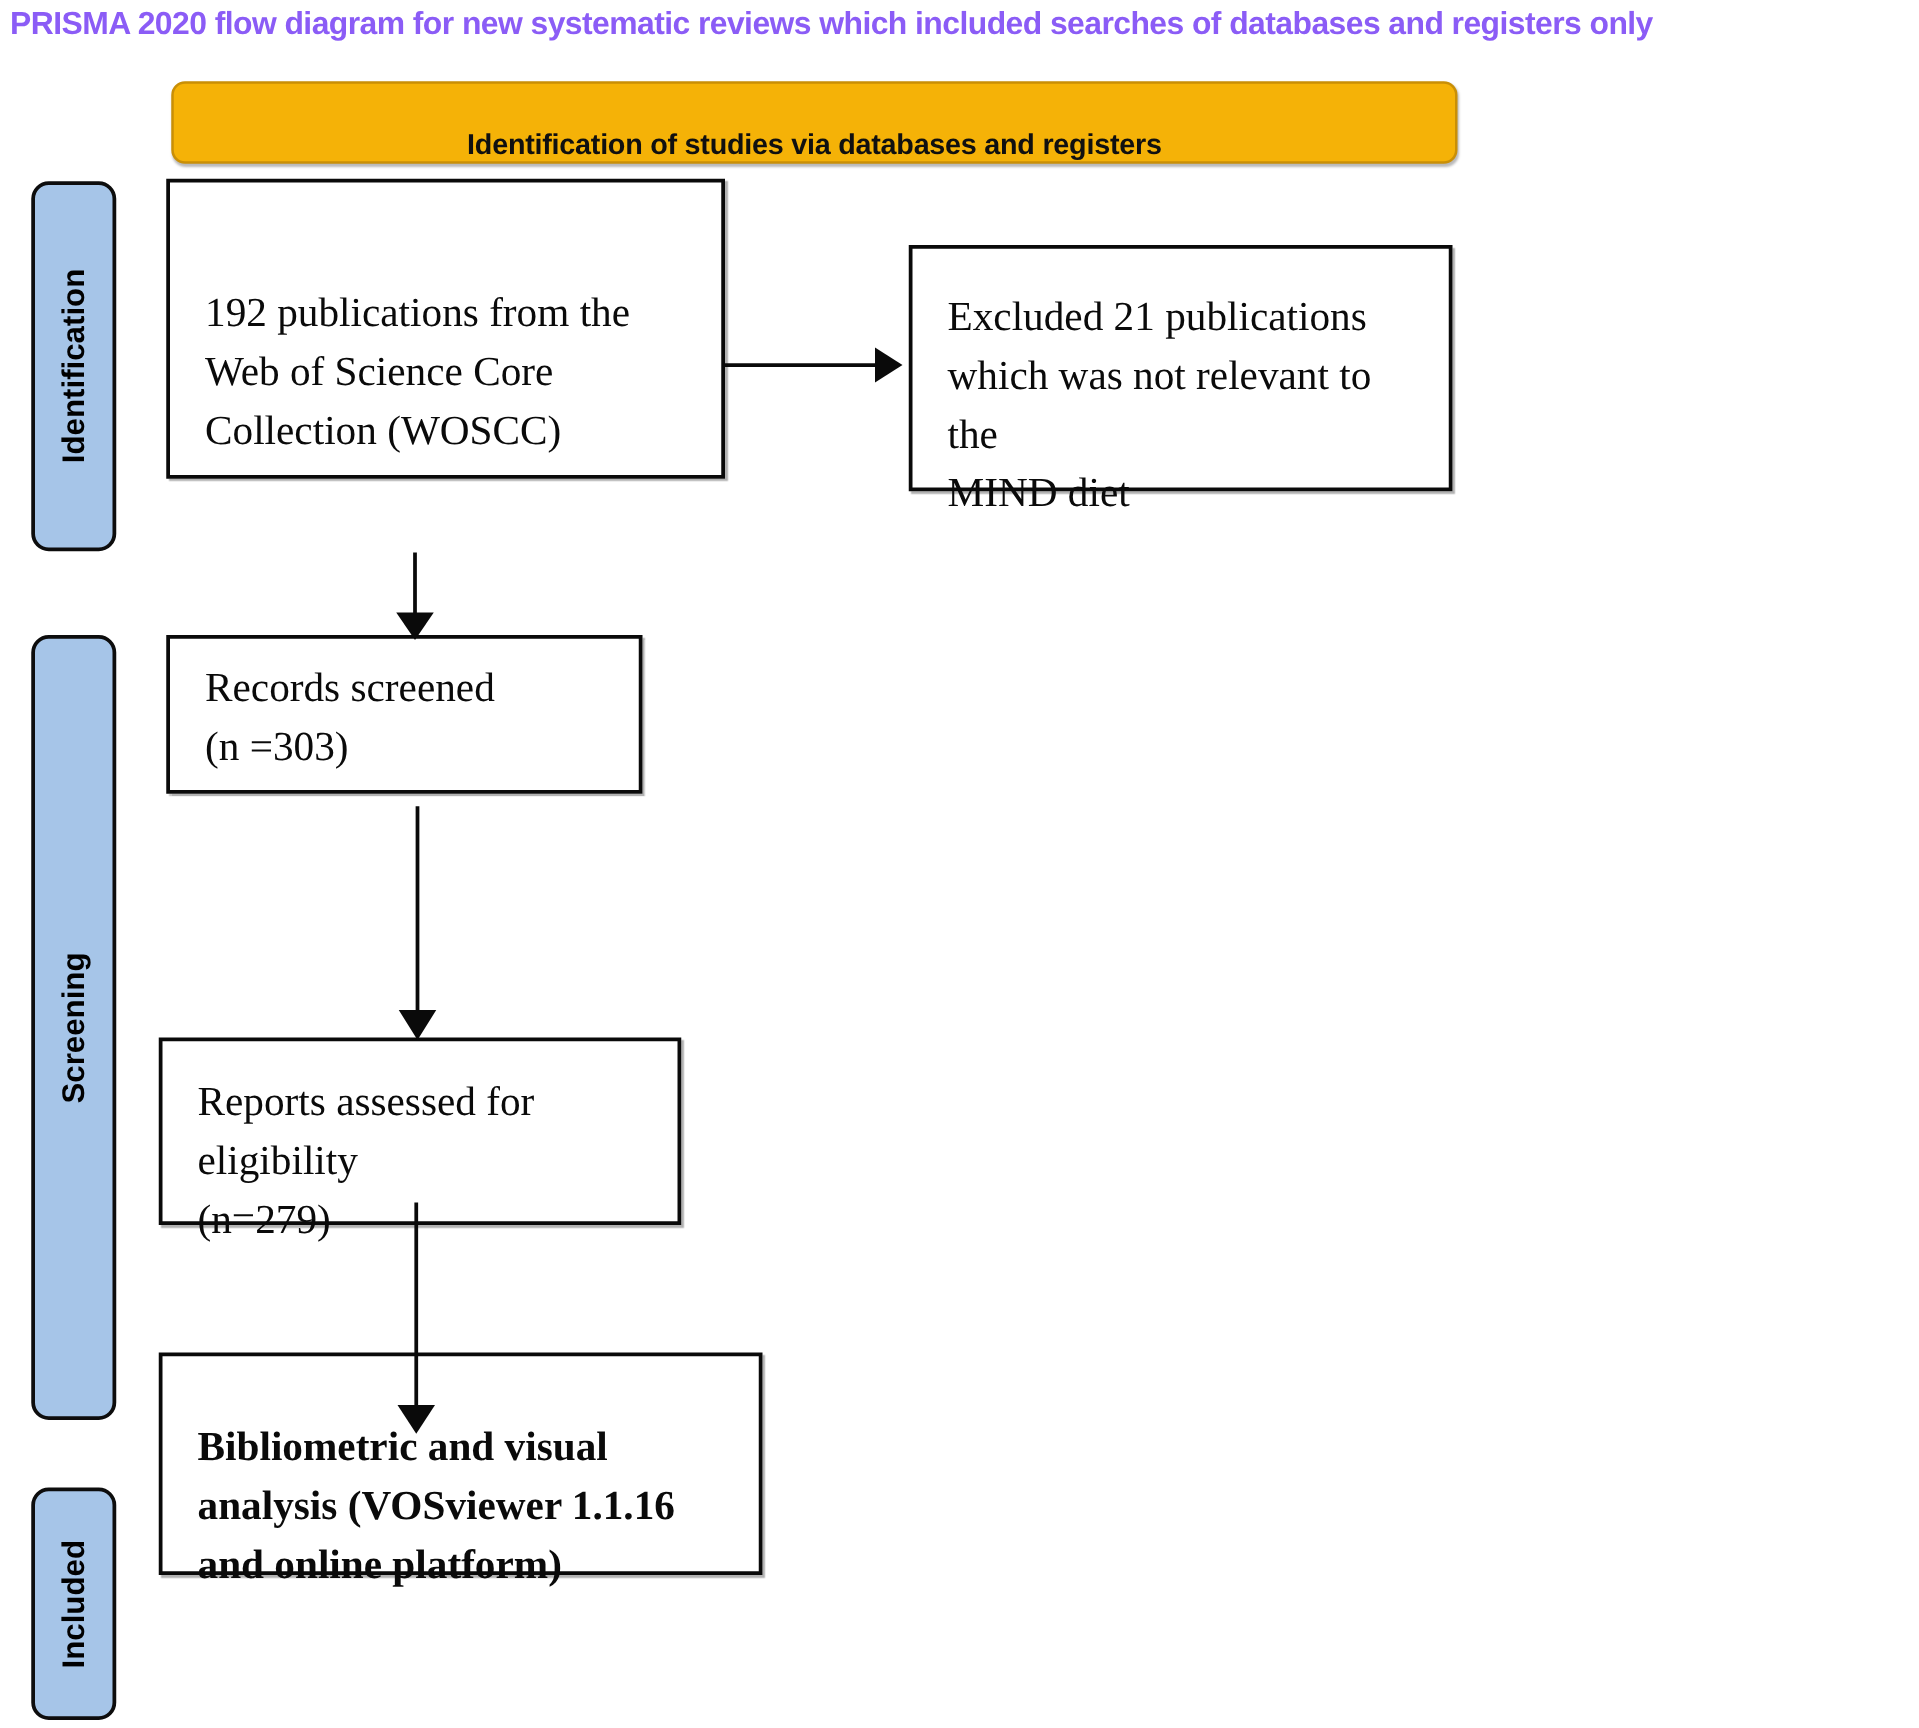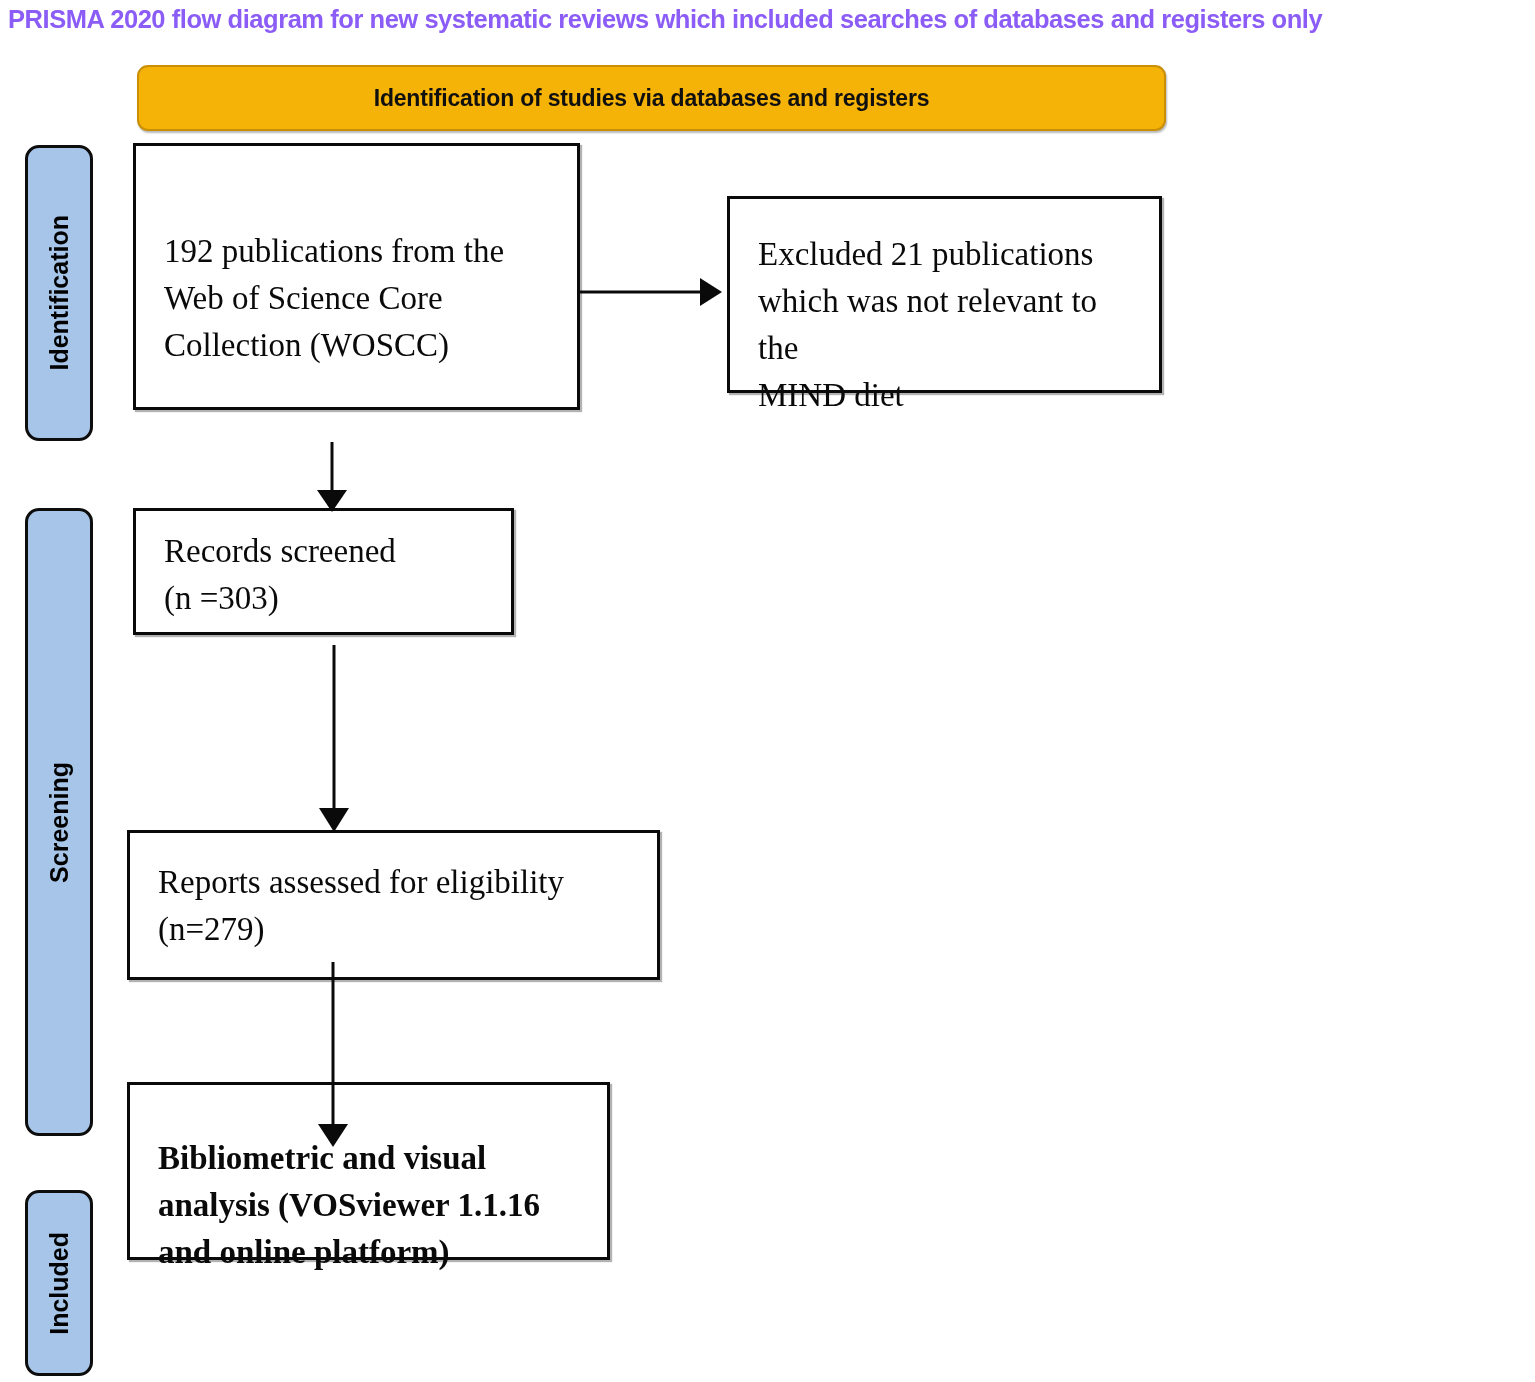--- a/index.html
+++ b/index.html
@@ -38,21 +38,21 @@
     position: absolute;
     left: 137px;
     top: 65px;
     width: 1029px;
     height: 66px;
     background: #f5b207;
     border: 2px solid #c98f06;
     border-radius: 11px;
     box-sizing: border-box;
     display: flex;
-    align-items: center;
+    align-items: flex-end;
     justify-content: center;
     box-shadow: 1px 2px 2px rgba(0,0,0,0.28);
   }
   #stage-banner .banner-label {
     font-family: "Liberation Sans", "DejaVu Sans", sans-serif;
     font-weight: bold;
     font-size: 23px;
     letter-spacing: -0.2px;
     color: #101010;
   }
@@ -95,30 +95,30 @@
   .flow-box .box-text {
     position: absolute;
     left: 28px;
     right: 14px;
     font-size: 33px;
     line-height: 1.42;
     color: #0a0a0a;
     font-family: "Liberation Serif", "DejaVu Serif", serif;
   }
 
-  #box-records-identified { left: 133px; top: 143px;  width: 447px; height: 267px; }
+  #box-records-identified { left: 133px; top: 143px;  width: 447px; height: 240px; }
   #box-records-identified .box-text { top: 82px; }
 
   #box-records-excluded   { left: 727px; top: 196px;  width: 435px; height: 197px; }
   #box-records-excluded .box-text { top: 32px; }
 
   #box-records-screened   { left: 133px; top: 508px;  width: 381px; height: 127px; }
   #box-records-screened .box-text { top: 17px; }
 
-  #box-reports-eligibility{ left: 127px; top: 830px;  width: 533px; height: 150px; }
+  #box-reports-eligibility{ left: 127px; top: 830px;  width: 418px; height: 150px; }
   #box-reports-eligibility .box-text { top: 26px; }
 
   #box-included-analysis  { left: 127px; top: 1082px; width: 483px; height: 178px; font-weight: bold; }
   #box-included-analysis  .box-text { top: 50px; }
 
   
   #connectors {
     position: absolute;
     left: 0;
     top: 0;

